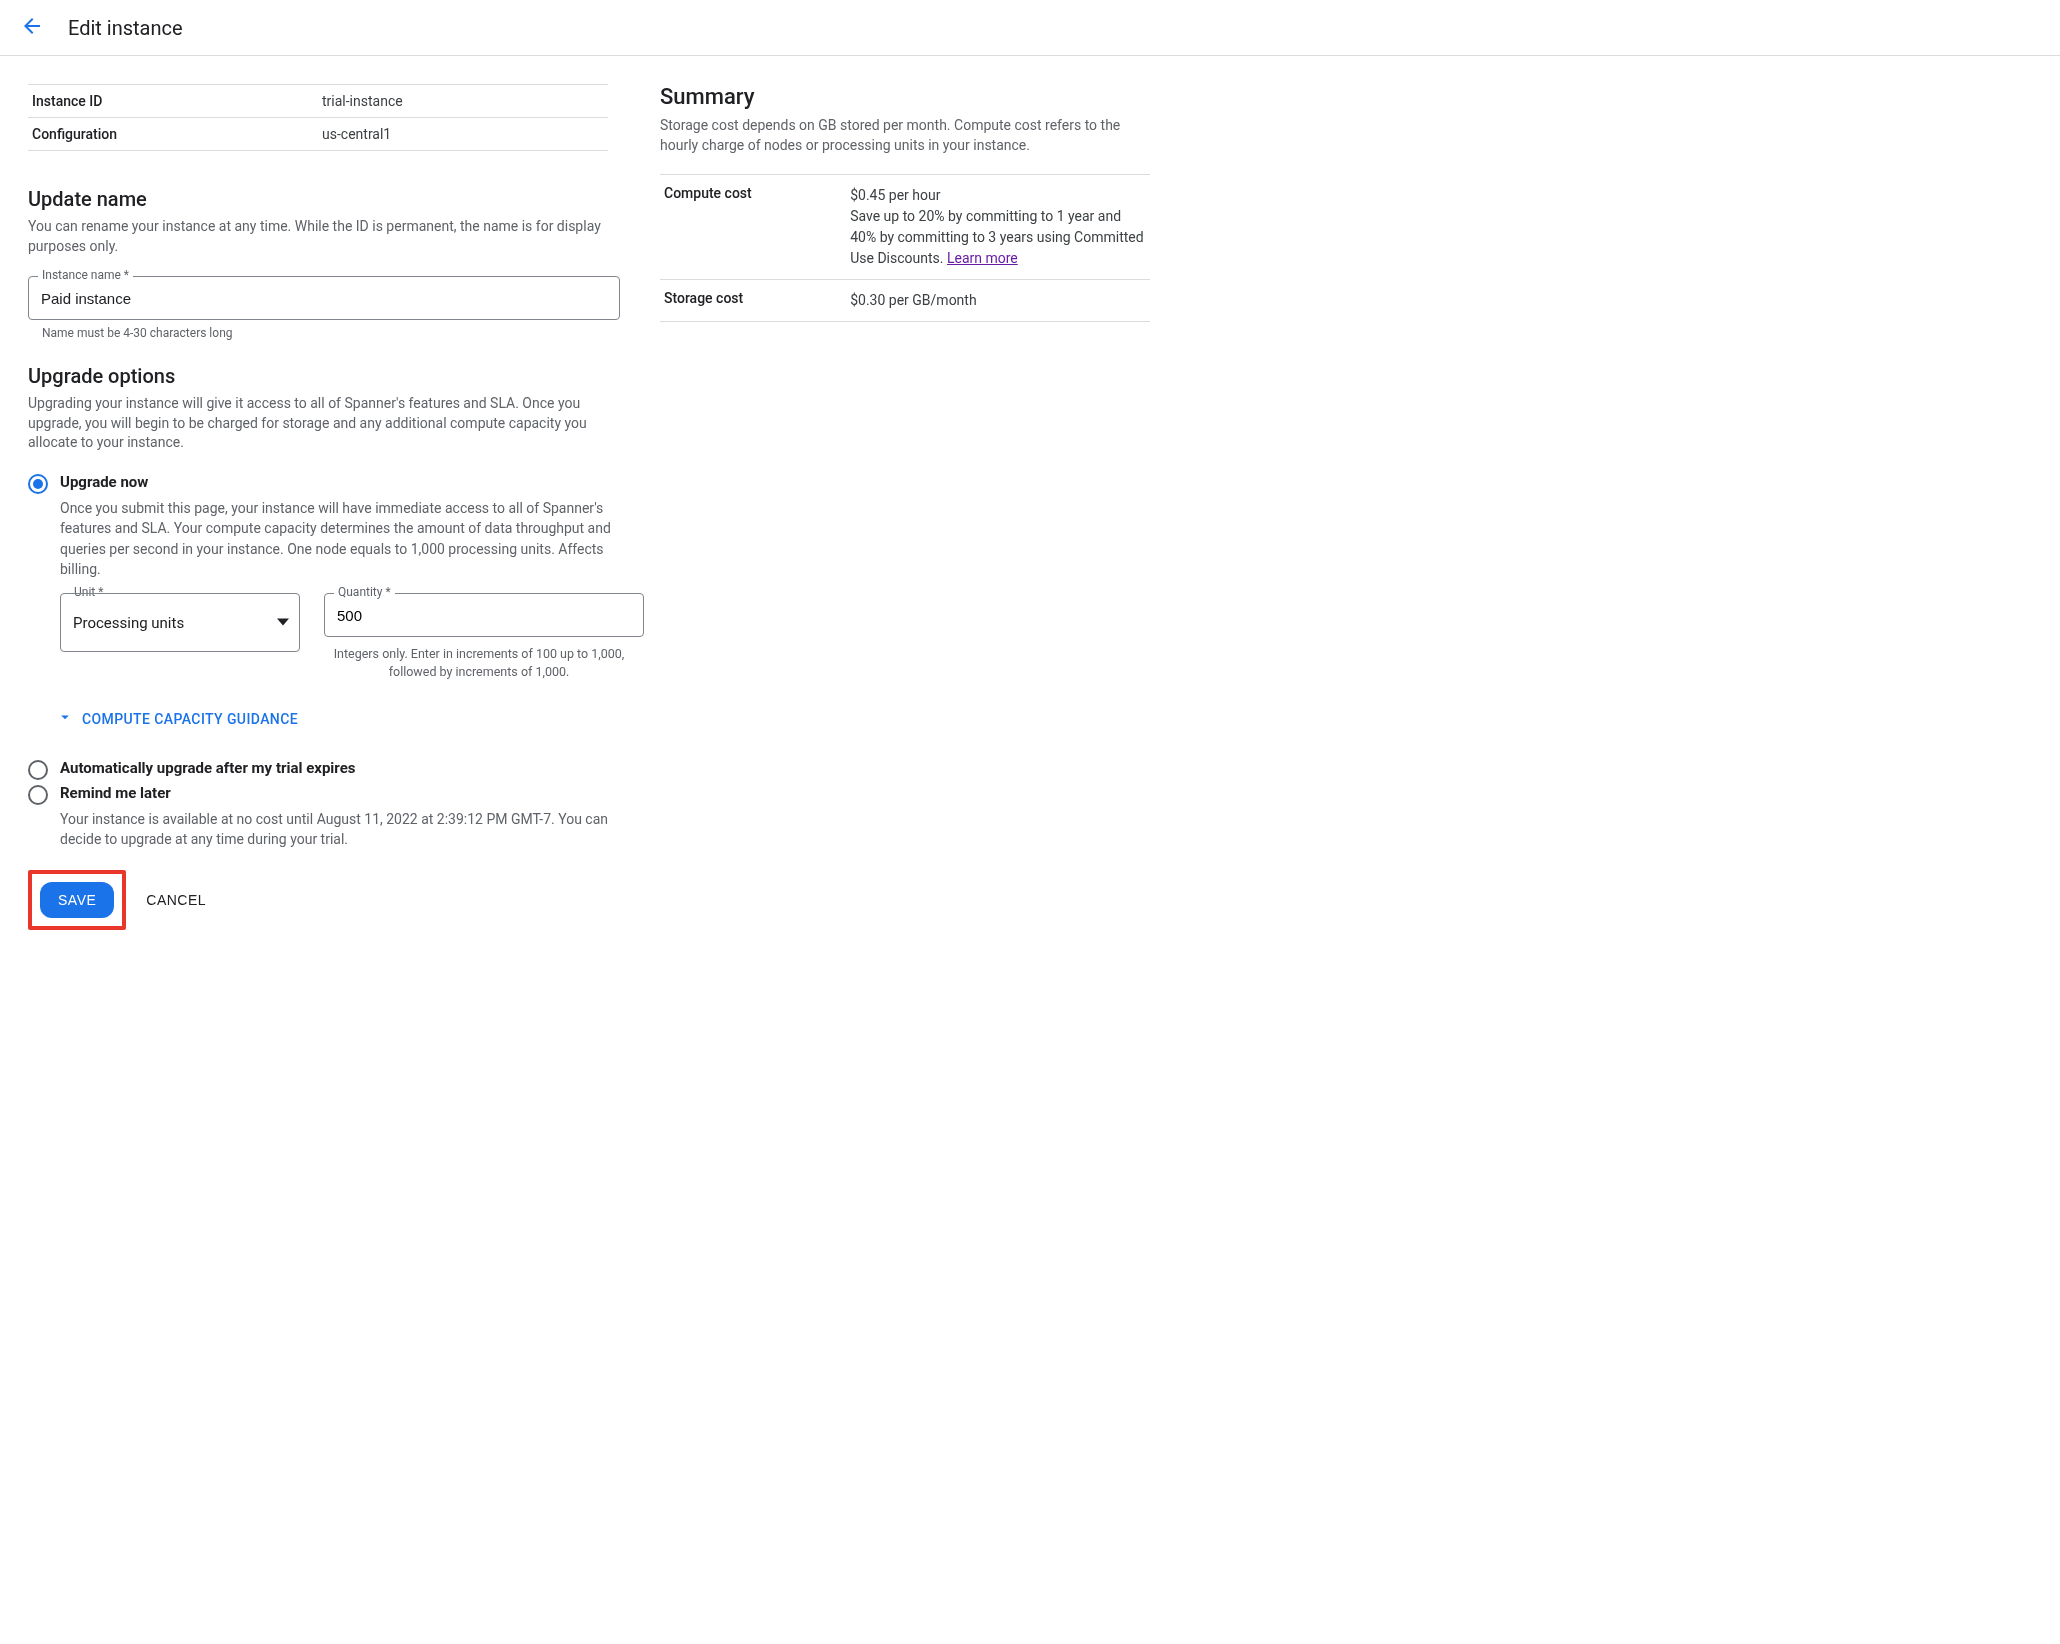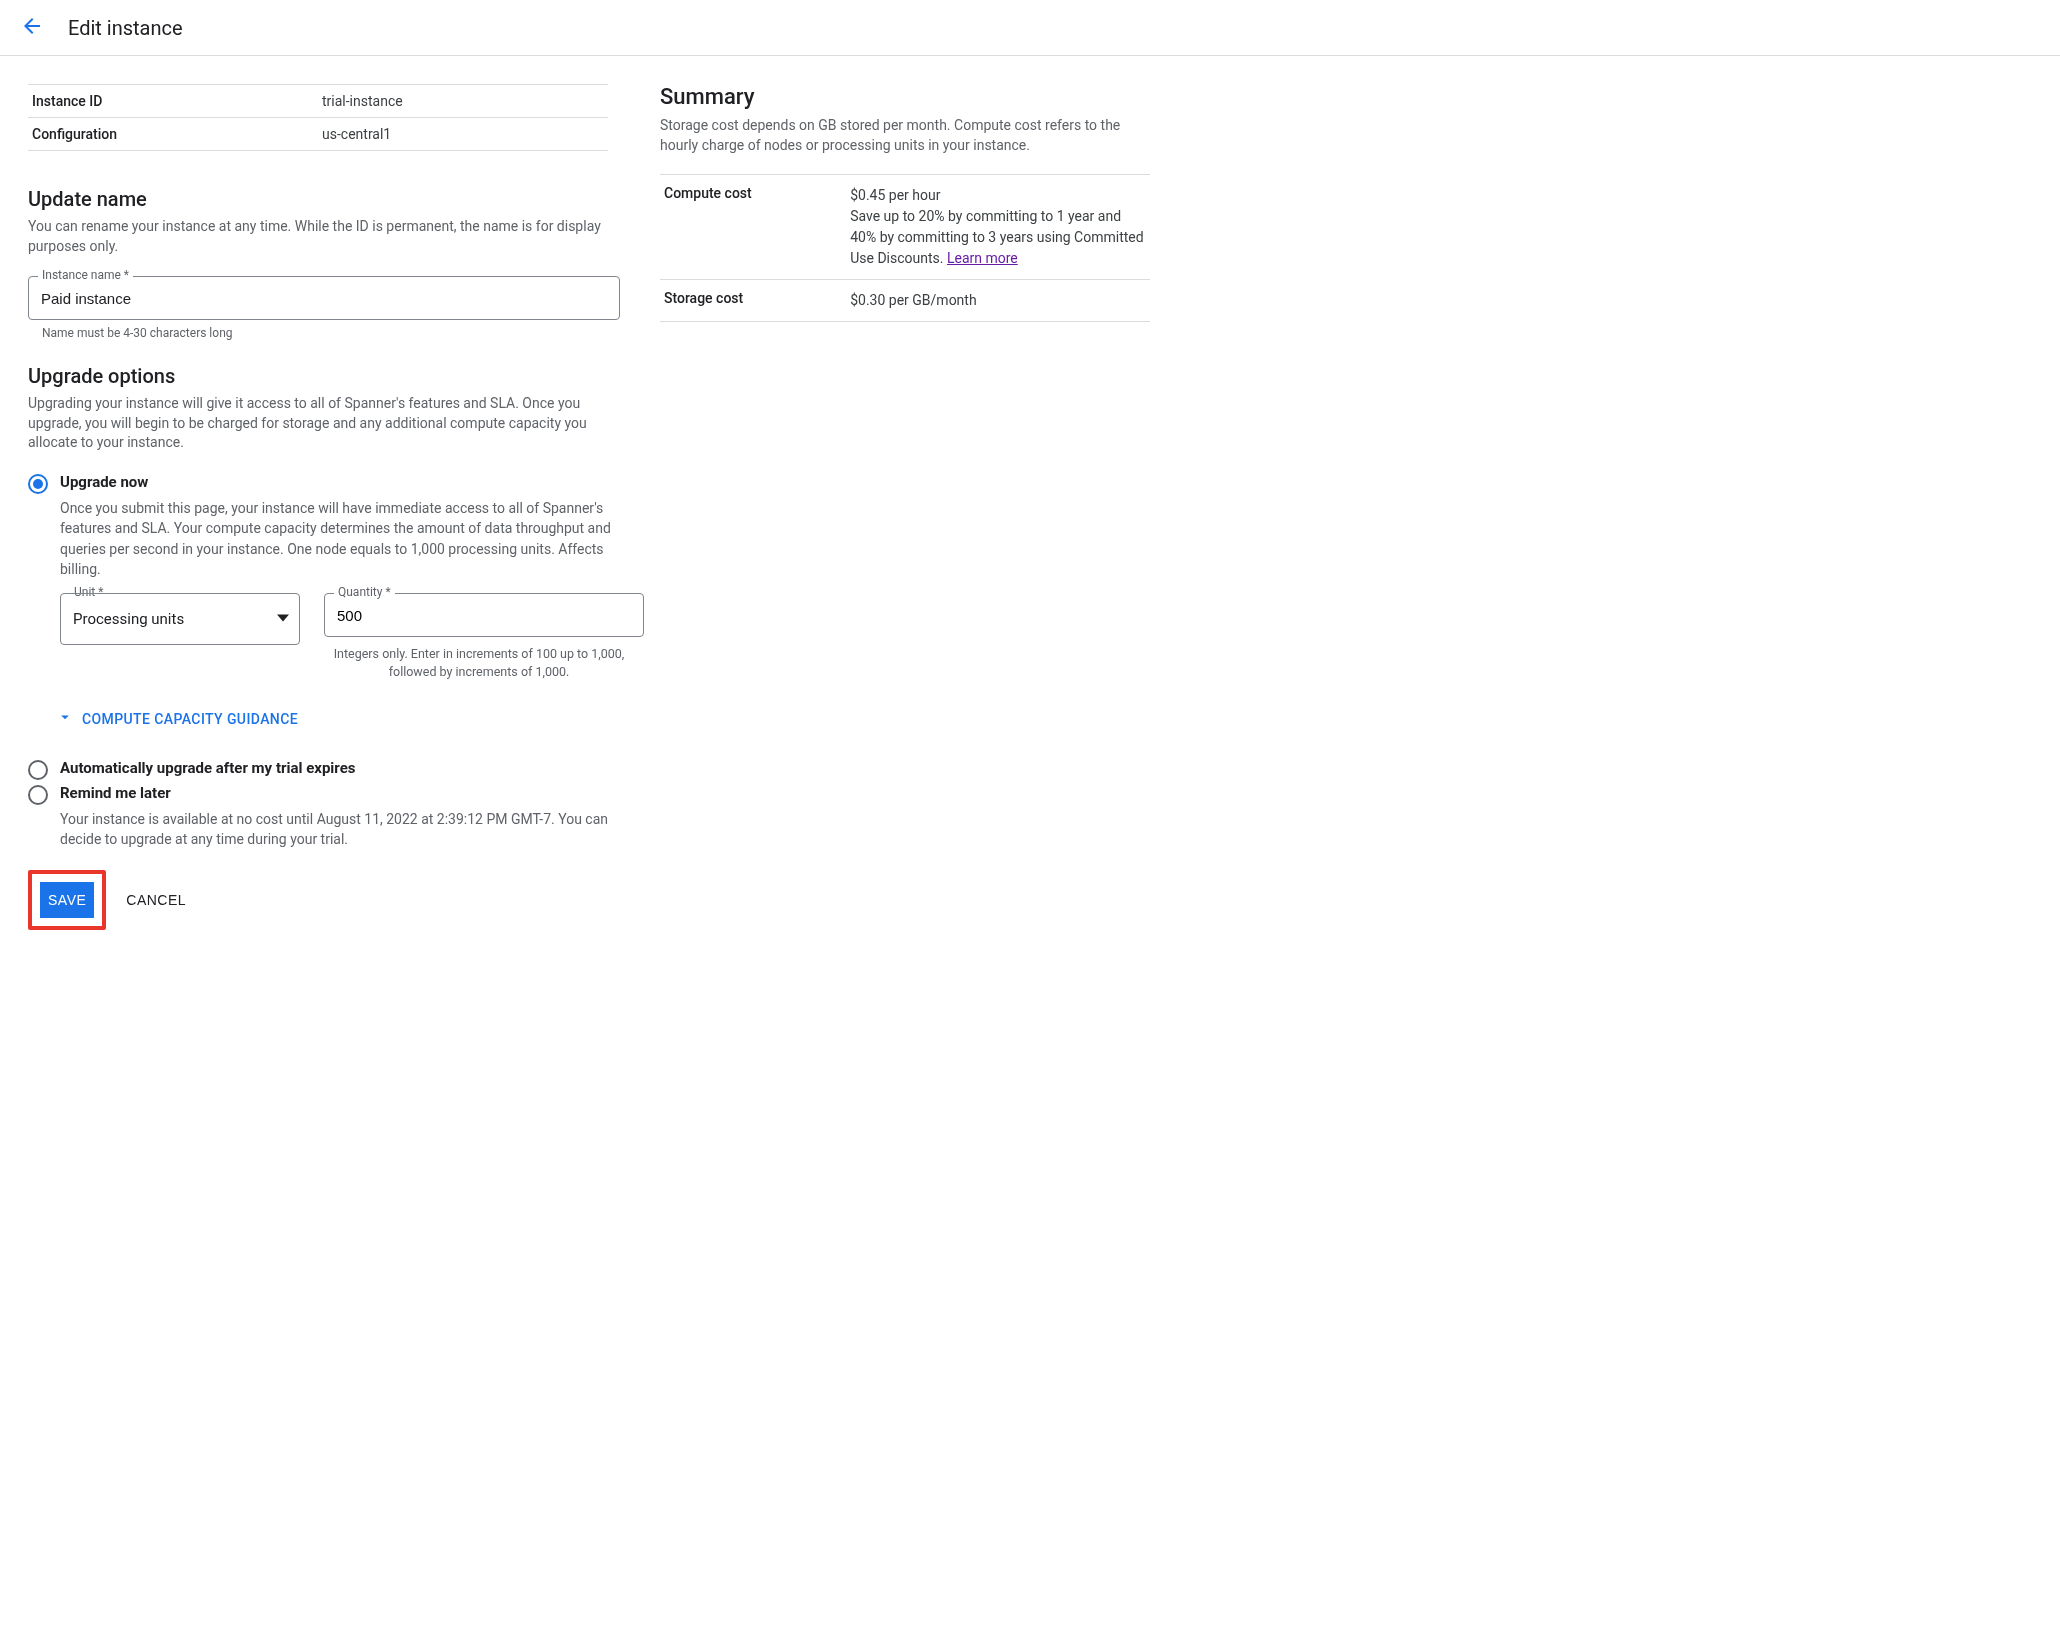--- a/index.html
+++ b/index.html
@@ -127,21 +127,21 @@
   }
   .inline-fields {
     display: flex;
     gap: 24px;
     margin-left: 32px;
     margin-bottom: 10px;
   }
   .inline-field { position: relative; }
   .select-box {
     width: 240px;
-    height: 52px;
+    height: 59px;
     border: 1px solid #80868b;
     border-radius: 4px;
     padding: 0 36px 0 12px;
     font-size: 15px;
     display: flex;
     align-items: center;
     cursor: pointer;
     position: relative;
   }
   .select-caret {
@@ -183,22 +183,22 @@
   .buttons {
     display: flex;
     align-items: center;
     gap: 20px;
     margin-top: 20px;
   }
   .save-btn {
     background: #1a73e8;
     color: #fff;
     border: none;
-    border-radius: 0;
-    padding: 10px 8px;
+    border-radius: 12px;
+    padding: 10px 18px;
     font-size: 14px;
     font-weight: 500;
     letter-spacing: 0.5px;
     cursor: pointer;
   }
   .save-highlight {
     border: 4px solid #e8362b;
     border-radius: 2px;
     padding: 8px;
     display: inline-flex;

